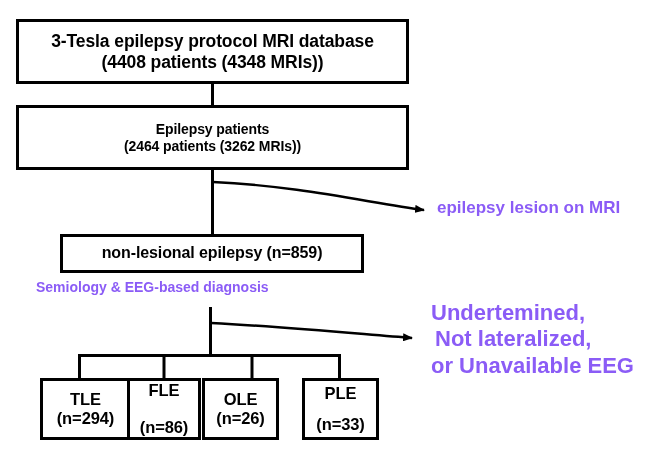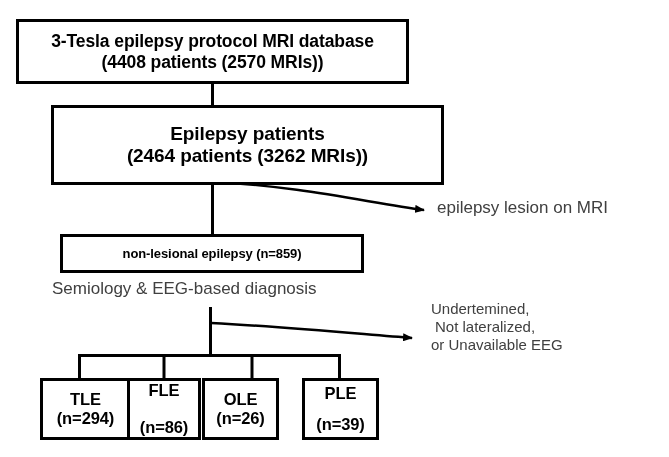--- a/index.html
+++ b/index.html
@@ -33,54 +33,54 @@
     justify-content: center;
     text-align: center;
     color: #000000;
     font-weight: bold;
     line-height: 1.18;
     letter-spacing: -0.1px;
   }
   .node .ln { display: block; white-space: nowrap; }
 
   #node-database { left: 16px;  top: 19px;  width: 393px; height: 65px;  font-size: 17.5px; }
-  #node-epilepsy { left: 16px;  top: 105px; width: 393px; height: 80px;  font-size: 19px; margin-left: 35px; }
-  #node-nonlesional { left: 60px; top: 234px; width: 304px; height: 39px; font-size: 13px; }
+  #node-epilepsy { left: 16px;  top: 105px; width: 393px; height: 65px;  font-size: 14px; }
+  #node-nonlesional { left: 60px; top: 234px; width: 304px; height: 39px; font-size: 16px; }
 
   .leaf {
     font-size: 16.5px;
     top: 378px;
     height: 62px;
   }
   #node-tle { left: 40px;  width: 91px; }
   #node-fle { left: 127px; width: 74px; justify-content: space-between; }
   #node-ole { left: 202px; width: 77px; }
   #node-ple { left: 302px; width: 77px; gap: 12px; }
 
   .free-label {
     position: absolute;
-    color: #404040;
-    font-weight: normal;
+    color: #8b5cf6;
+    font-weight: bold;
     white-space: nowrap;
     line-height: 1.2;
   }
   #label-semiology {
-    left: 52px;
+    left: 36px;
     top: 279px;
-    font-size: 17px;
+    font-size: 14px;
   }
   #label-lesion {
     left: 437px;
     top: 198px;
     font-size: 17px;
   }
   #label-excluded {
     left: 431px;
     top: 300px;
-    font-size: 15px;
+    font-size: 22px;
     text-align: left;
   }
   #label-excluded .ln { display: block; }
   #label-excluded .ln.c2 { padding-left: 4px; }
   #label-excluded .ln.c3 { padding-left: 0px; }
 </style>
 </head>
 <body>
 
 <div id="canvas">
@@ -105,21 +105,21 @@
     <line x1="78" y1="355.5" x2="341" y2="355.5" stroke="#000000" stroke-width="3"></line>
 
     <line x1="79.5" y1="355" x2="79.5" y2="378" stroke="#000000" stroke-width="3"></line>
     <line x1="164" y1="355" x2="164" y2="378" stroke="#000000" stroke-width="3"></line>
     <line x1="252" y1="355" x2="252" y2="378" stroke="#000000" stroke-width="3"></line>
     <line x1="339.5" y1="355" x2="339.5" y2="378" stroke="#000000" stroke-width="3"></line>
   </svg>
 
   <div class="node" id="node-database">
     <span class="ln">3-Tesla epilepsy protocol MRI database</span>
-    <span class="ln">(4408 patients (2570 MRIs))</span>
+    <span class="ln">(4408 patients (4348 MRIs))</span>
   </div>
 
   <div class="node" id="node-epilepsy">
     <span class="ln">Epilepsy patients</span>
     <span class="ln">(2464 patients (3262 MRIs))</span>
   </div>
 
   <div class="node" id="node-nonlesional">
     <span class="ln">non-lesional epilepsy (n=859)</span>
   </div>
@@ -144,16 +144,16 @@
     <span class="ln">(n=86)</span>
   </div>
 
   <div class="node leaf" id="node-ole">
     <span class="ln">OLE</span>
     <span class="ln">(n=26)</span>
   </div>
 
   <div class="node leaf" id="node-ple">
     <span class="ln">PLE</span>
-    <span class="ln">(n=39)</span>
+    <span class="ln">(n=33)</span>
   </div>
 
 </div>
 
 </body></html>

